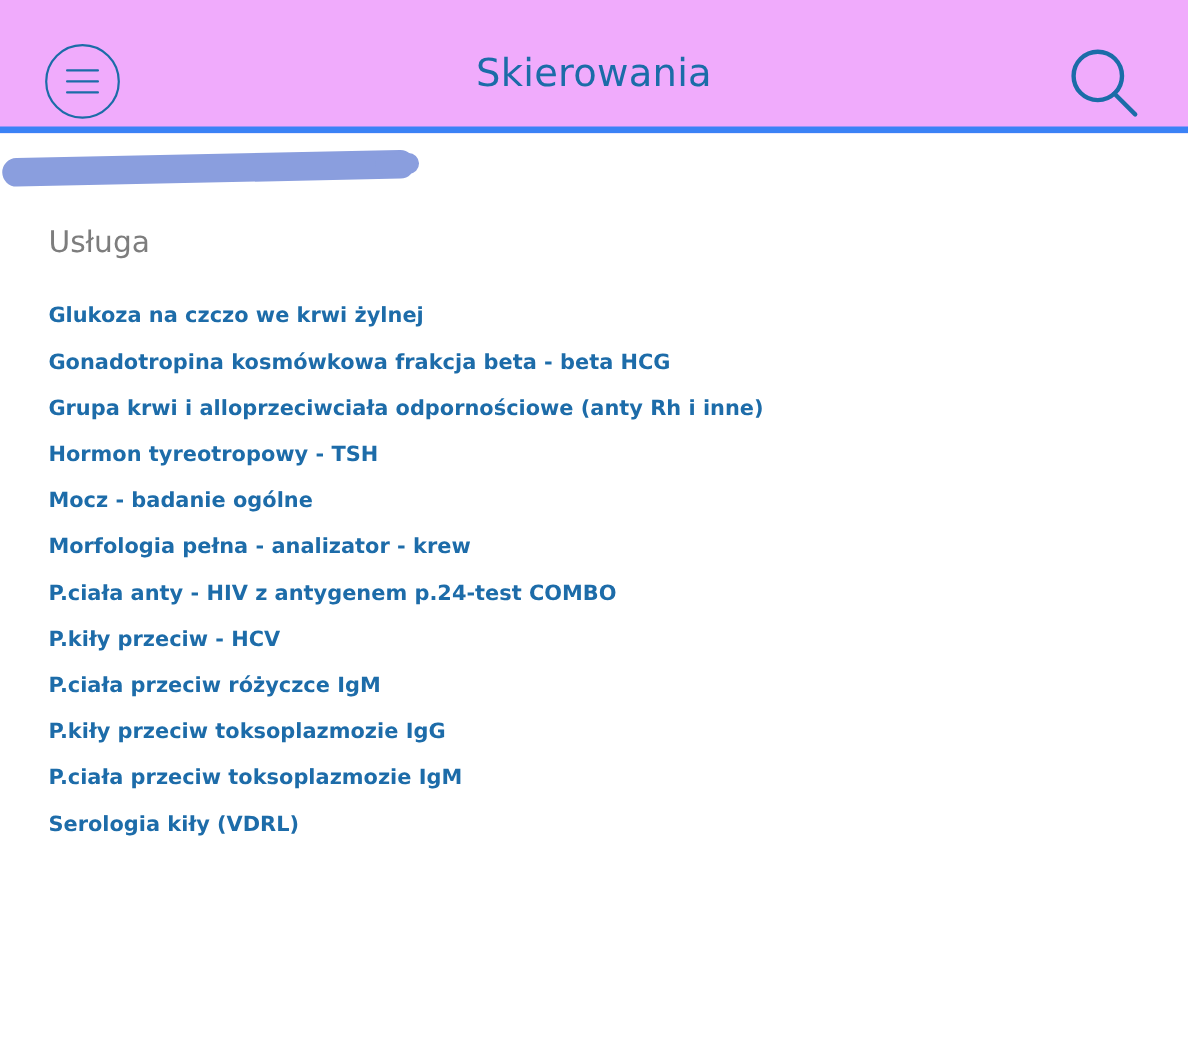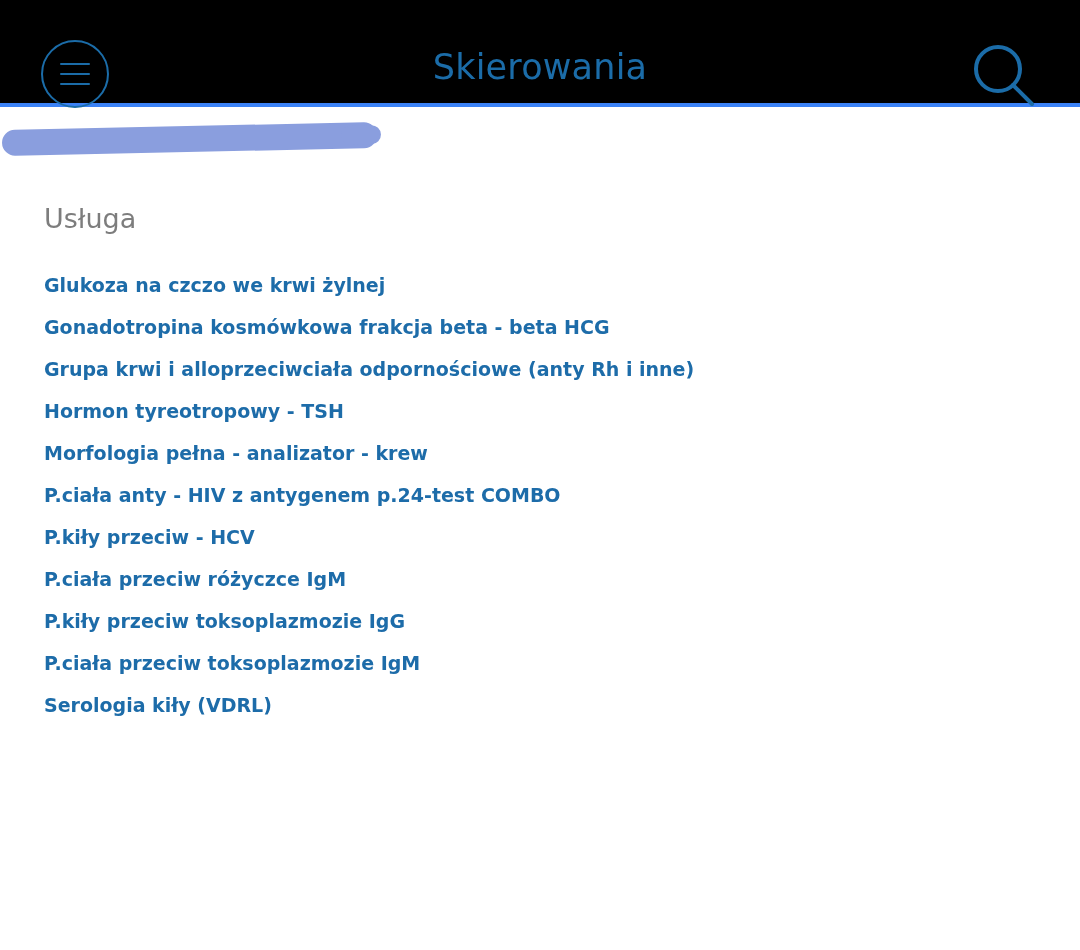--- a/index.html
+++ b/index.html
@@ -10,24 +10,24 @@
     width: 1080px;
     height: 950px;
     background: #ffffff;
     font-family: "DejaVu Sans", "Liberation Sans", sans-serif;
     overflow: hidden;
   }
 
   
   .appbar {
     position: relative;
-    height: 107px;
+    height: 121px;
     box-sizing: border-box;
-    border-bottom: 4px solid #3b82f6;
-    background: #000000;
+    border-bottom: 6px solid #3b82f6;
+    background: #f0abfc;
     display: flex;
     align-items: center;
   }
   .menu-button {
     position: absolute;
     left: 41px;
     top: 40px;
     width: 68px;
     height: 68px;
     border-radius: 50%;
@@ -109,21 +109,21 @@
     position: absolute;
     right: -4px;
     top: 3px;
     width: 40px;
     height: 19px;
     background: #8a9ede;
     border-radius: 10px;
   }
   .field-label.second {
     display: block;
-    margin-top: 22px;
+    margin-top: 10px;
   }
 
   .service-list {
     margin-top: 30px;
   }
   .service-item {
     color: #1d6ca9;
     font-size: 19px;
     font-weight: 600;
     line-height: 42px;
@@ -161,20 +161,21 @@
     <div class="redaction"></div>
   </div>
 
   <div class="field-label second">Usługa</div>
 
   <div class="service-list">
     <div class="service-item">Glukoza na czczo we krwi żylnej</div>
     <div class="service-item">Gonadotropina kosmówkowa frakcja beta - beta HCG</div>
     <div class="service-item">Grupa krwi i alloprzeciwciała odpornościowe (anty Rh i inne)</div>
     <div class="service-item">Hormon tyreotropowy - TSH</div>
+    <div class="service-item">Mocz - badanie ogólne</div>
     <div class="service-item">Morfologia pełna - analizator - krew</div>
     <div class="service-item">P.ciała anty - HIV z antygenem p.24-test COMBO</div>
     <div class="service-item">P.kiły przeciw - HCV</div>
     <div class="service-item">P.ciała przeciw różyczce IgM</div>
     <div class="service-item">P.kiły przeciw toksoplazmozie IgG</div>
     <div class="service-item">P.ciała przeciw toksoplazmozie IgM</div>
     <div class="service-item">Serologia kiły (VDRL)</div>
   </div>
 
 </div>

